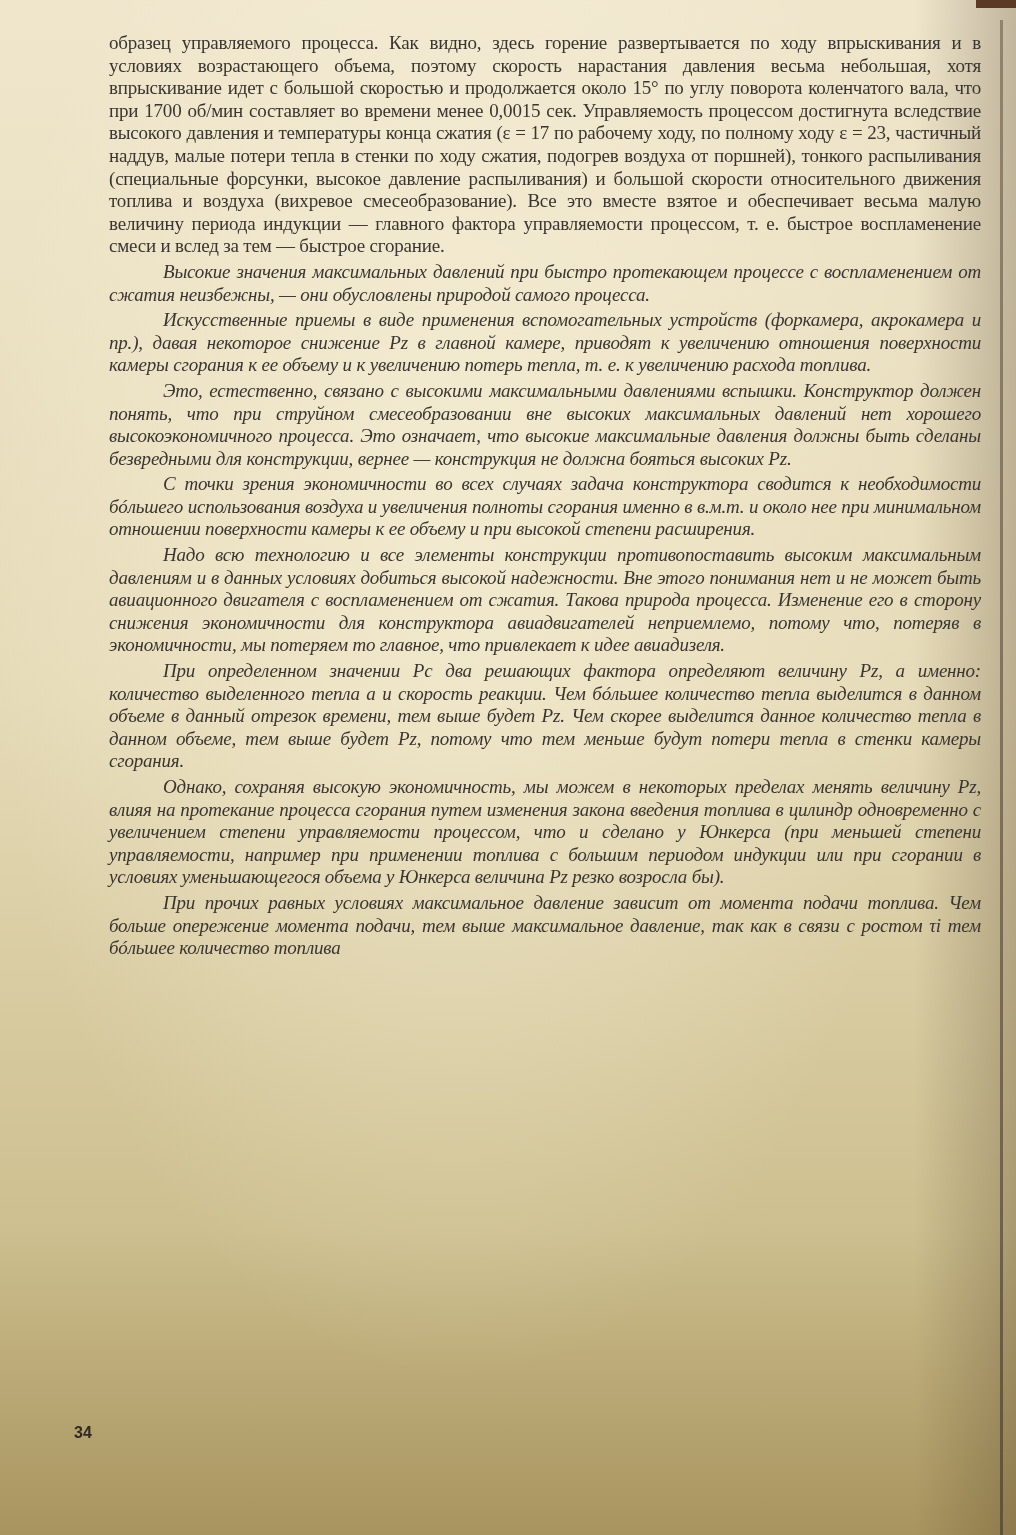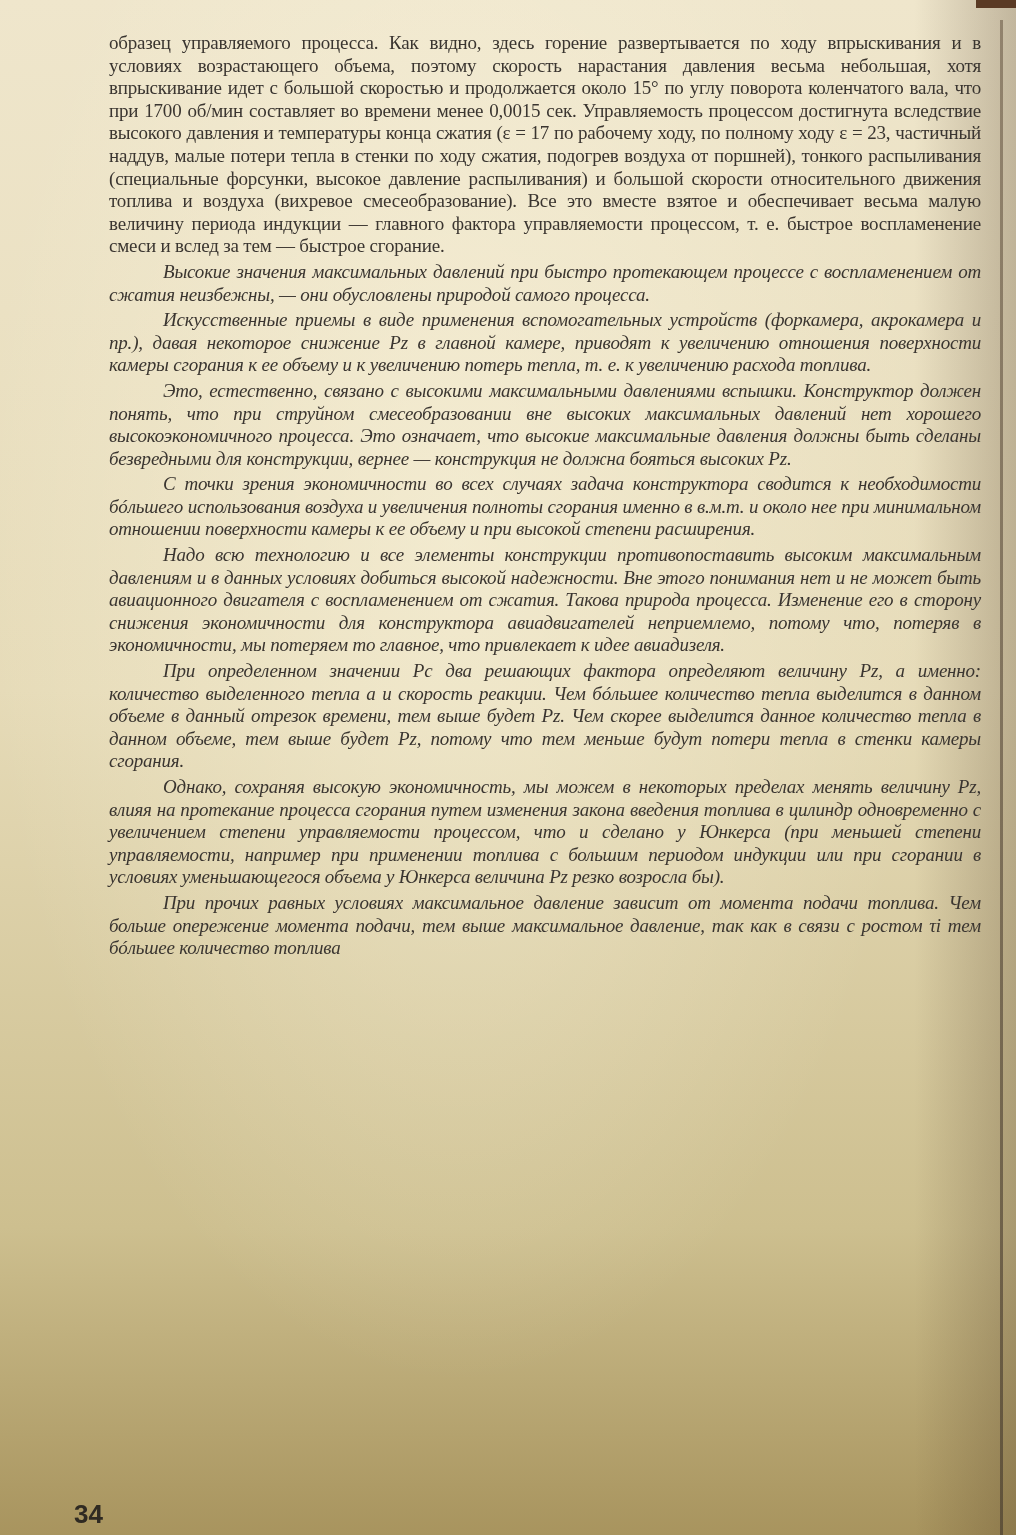--- a/index.html
+++ b/index.html
@@ -29,23 +29,23 @@
     position: absolute; left: 66px; top: 32px; width: 872px;
     font-size: 19px; line-height: 22.6px;
     text-align: justify;
     letter-spacing: -0.2px;
     margin-left: 43px;
   }
   .text-block p { margin: 0; text-indent: 0; }
   .text-block p.indent { text-indent: 54px; }
   .text-block p + p { margin-top: 3px; font-style: italic; }
   .page-number {
-    position: absolute; left: 74px; top: 1499px;
+    position: absolute; left: 74px; top: 1424px;
     font-family: "Liberation Sans", "DejaVu Sans", sans-serif;
-    font-weight: bold; font-size: 26px; color: #2f2a22;
+    font-weight: bold; font-size: 16px; color: #2f2a22;
   }
 </style>
 </head>
 <body>
 
 <div class="page-shade"></div>
 <div class="corner-dark"></div>
 <div class="page-edge"></div>
 
 <div class="text-block">

